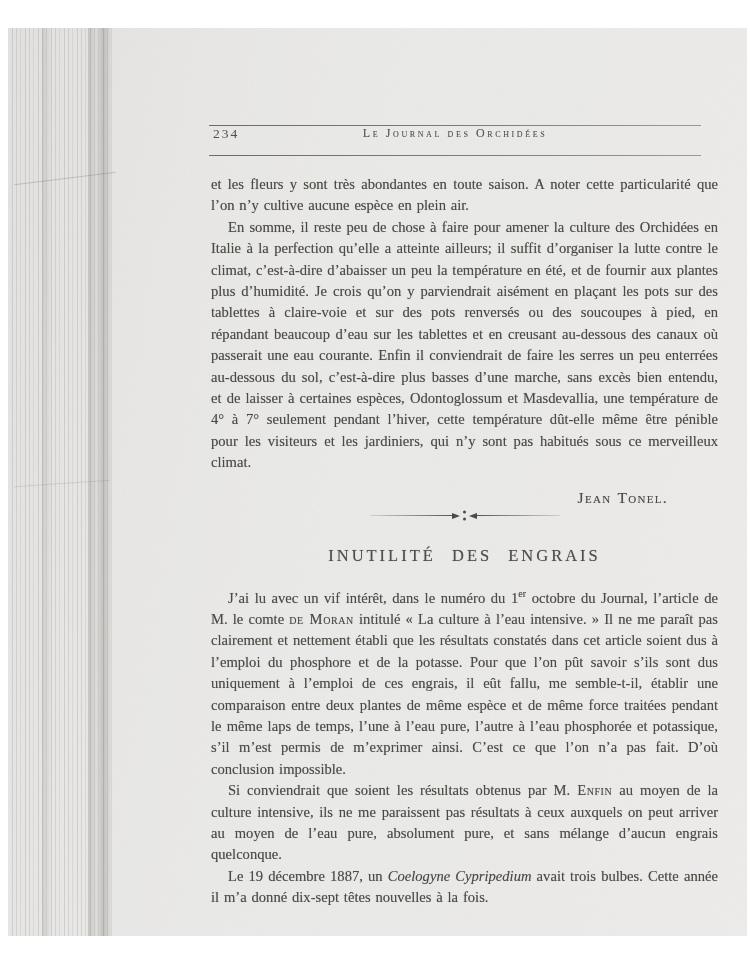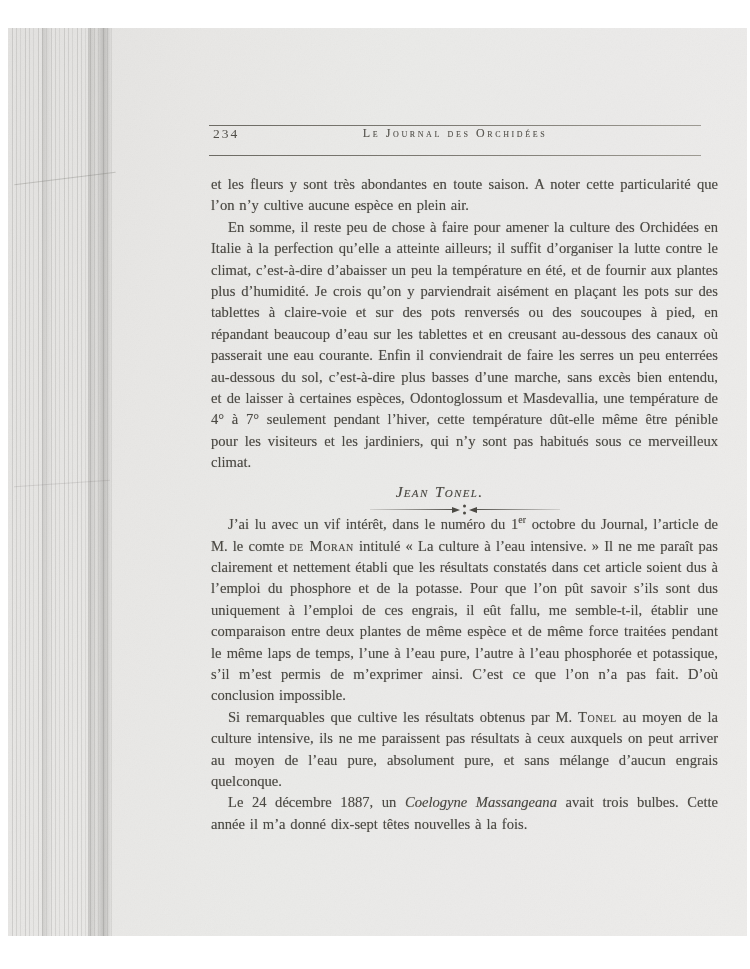--- a/index.html
+++ b/index.html
@@ -45,22 +45,22 @@
   .journal { font-variant:small-caps; font-size:12px; letter-spacing:2.6px; color:#5b5953;
              text-shadow:0 0 .6px rgba(90,88,82,.5); }
 
   
   .column { position:absolute; left:203px; top:134px; width:507px;
             font-size:14.6px; line-height:21.4px; color:#4c4a44; text-align:justify;
             word-spacing:1.2px; text-shadow:0 0 .7px rgba(76,74,68,.45); }
   .column p { text-indent:17px; }
   .column p.continuation { text-indent:0;margin-top:12px; }
 
-  .signature { text-align:center; padding-right:50px; margin-top:7px;
-               font-variant:small-caps; letter-spacing:1.3px; font-size:15.5px; text-indent:0;font-style:italic; }
+  .signature { text-align:right; padding-right:50px; margin-top:13px;
+               font-variant:small-caps; letter-spacing:1.3px; font-size:15.5px; text-indent:0; }
 
   .divider { display:flex; align-items:center; justify-content:center; height:9px;
              width:190px; margin:3px auto 0; }
   .dline { flex:1; height:1px; }
   .dline.l { background:linear-gradient(90deg,rgba(72,70,64,.15),rgba(72,70,64,.9)); }
   .dline.r { background:linear-gradient(90deg,rgba(72,70,64,.9),rgba(72,70,64,.15)); }
   .tri { width:0; height:0; border-top:3px solid transparent; border-bottom:3px solid transparent; }
   .tri.pt-r { border-left:8px solid #4c4a44; }
   .tri.pt-l { border-right:8px solid #4c4a44; }
   .ddots { width:3px; height:3px; border-radius:50%; margin:0 3px;
@@ -110,23 +110,24 @@
       <div class="signature"><span>Jean Tonel.</span></div>
 
       <div class="divider">
         <span class="dline l"></span>
         <span class="tri pt-r"></span>
         <span class="ddots"></span>
         <span class="tri pt-l"></span>
         <span class="dline r"></span>
       </div>
 
+      <h1 class="article-title">INUTILITÉ DES ENGRAIS</h1>
 
       <p><span class="seg">J’ai lu avec un vif intérêt, dans le numéro du 1</span><sup class="seg">er</sup><span class="seg"> octobre du Journal, l’article de M. le comte </span><span class="seg sc">de Moran</span><span class="seg"> intitulé « La culture à l’eau intensive. » Il ne me paraît pas clairement et nettement établi que les résultats constatés dans cet article soient dus à l’emploi du phosphore et de la potasse. Pour que l’on pût savoir s’ils sont dus uniquement à l’emploi de ces engrais, il eût fallu, me semble-t-il, établir une comparaison entre deux plantes de même espèce et de même force traitées pendant le même laps de temps, l’une à l’eau pure, l’autre à l’eau phosphorée et potassique, s’il m’est permis de m’exprimer ainsi. C’est ce que l’on n’a pas fait. D’où conclusion impossible.</span></p>
 
-      <p><span class="seg">Si remarquables que cultive les résultats obtenus par M. </span><span class="seg sc">Tonel</span><span class="seg"> au moyen de la culture intensive, ils ne me paraissent pas résultats à ceux auxquels on peut arriver au moyen de l’eau pure, absolument pure, et sans mélange d’aucun engrais quelconque.</span></p>
+      <p><span class="seg">Si conviendrait que soient les résultats obtenus par M. </span><span class="seg sc">Enfin</span><span class="seg"> au moyen de la culture intensive, ils ne me paraissent pas résultats à ceux auxquels on peut arriver au moyen de l’eau pure, absolument pure, et sans mélange d’aucun engrais quelconque.</span></p>
 
 
-      <p><span class="seg">Le 24 décembre 1887, un </span><span class="seg it">Coelogyne Massangeana</span><span class="seg"> avait trois bulbes. Cette année il m’a donné dix-sept têtes nouvelles à la fois.</span></p>
+      <p><span class="seg">Le 19 décembre 1887, un </span><span class="seg it">Coelogyne Cypripedium</span><span class="seg"> avait trois bulbes. Cette année il m’a donné dix-sept têtes nouvelles à la fois.</span></p>
 
     </div>
   </div>
 </div>
 
 </body></html>

